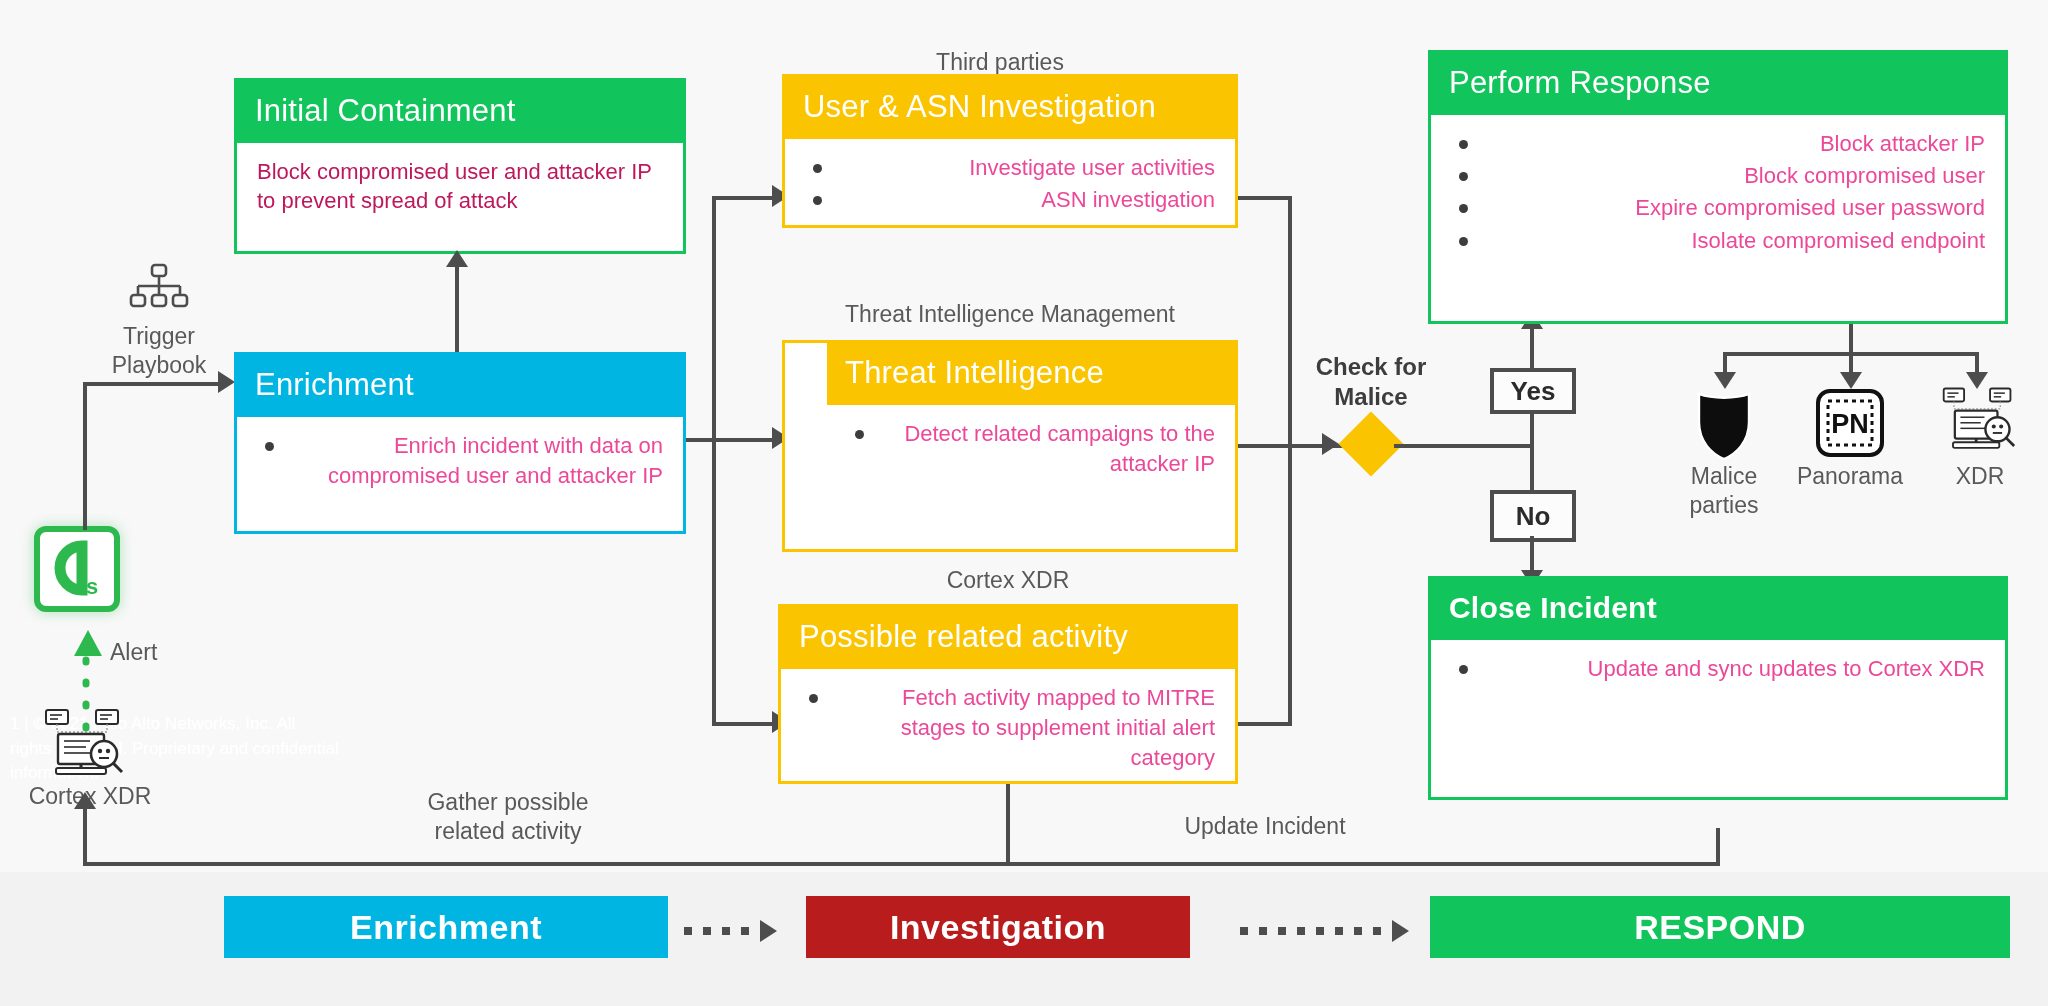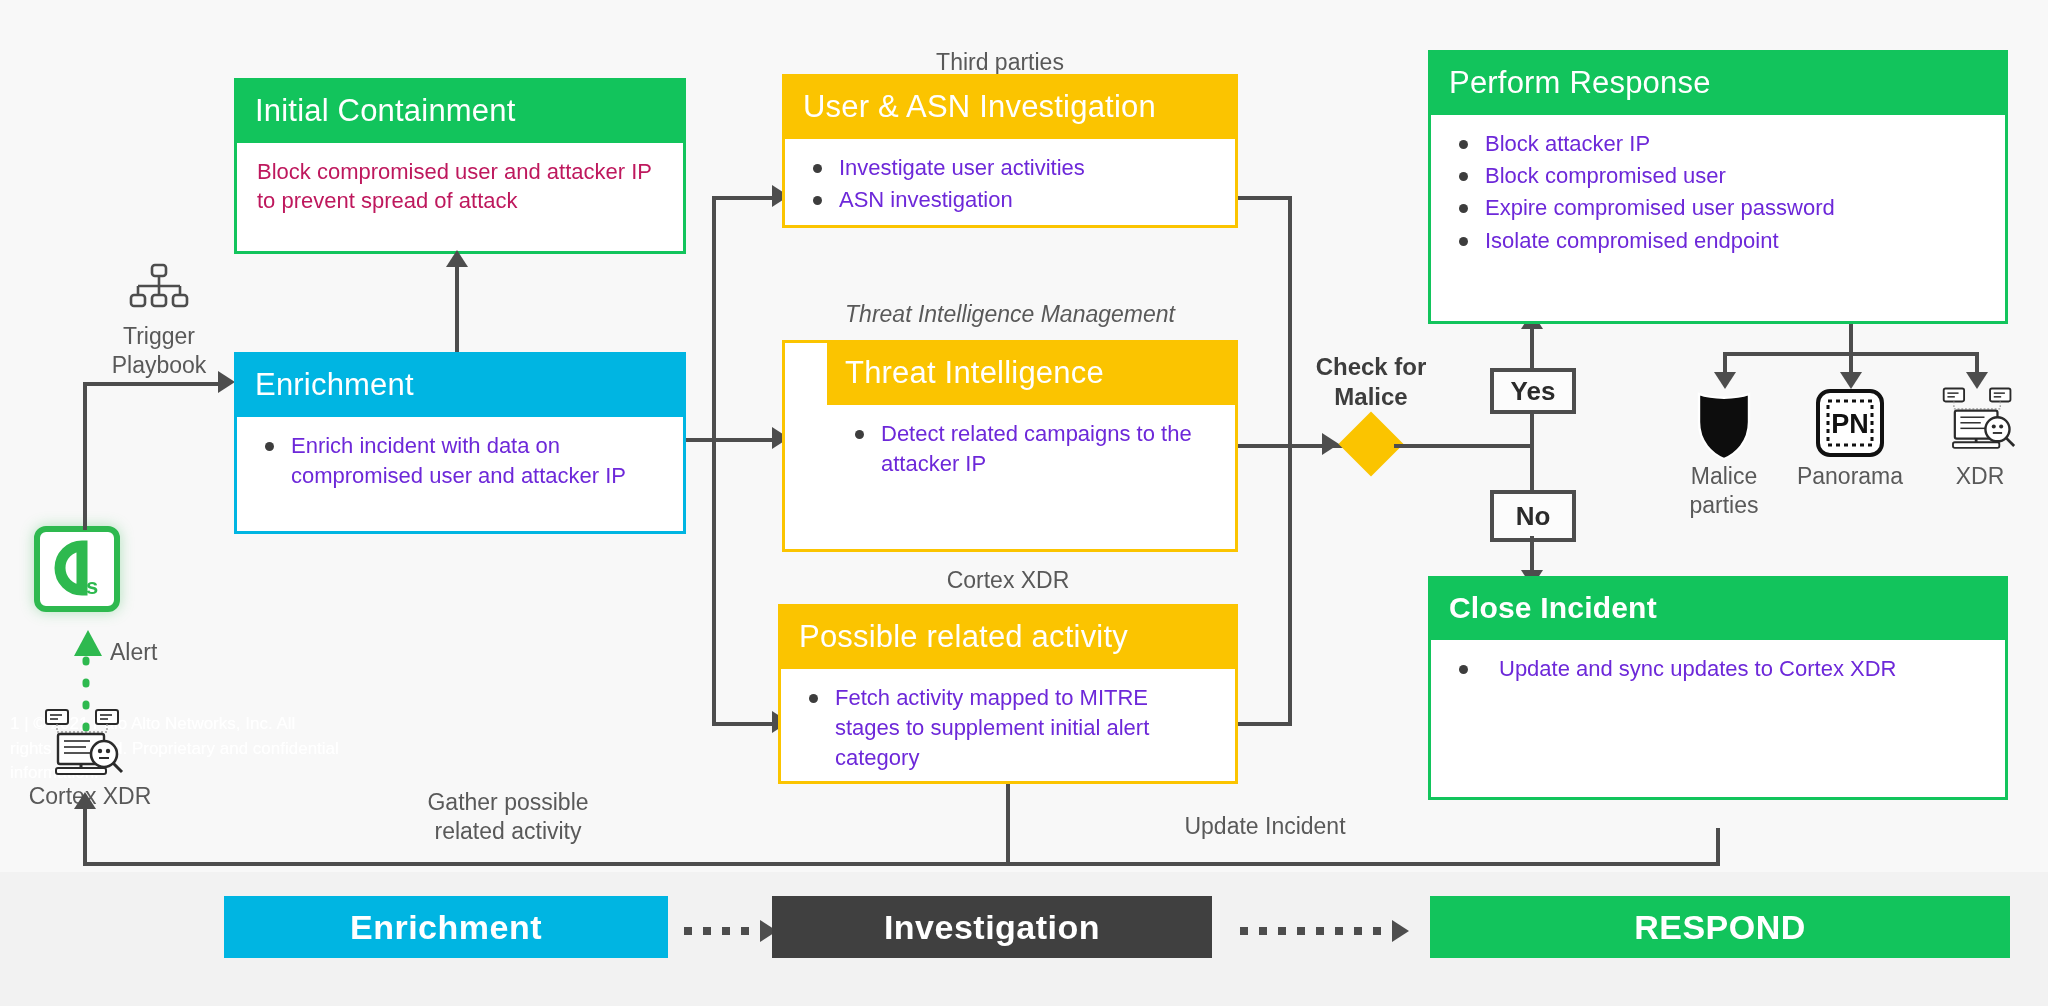--- a/index.html
+++ b/index.html
@@ -15,22 +15,22 @@
   .card { position: absolute; background: #ffffff; }
   .card .hdr {
     font-size: 31px; color: #ffffff; font-weight: 400;
     padding: 12px 18px 14px 18px; line-height: 1.15; letter-spacing: .2px;
   }
   .card .hdr.bold { font-weight: 700; font-size: 30px; }
   .card .body { padding: 14px 20px 10px 20px; }
   .card .body p { font-size: 22px; color: #be185d; line-height: 1.35; }
   .card ul { list-style: none; }
   .card ul li {
-    font-size: 22px; color: #6d28d9; line-height: 1.38;
-    position: relative; padding-left: 34px; margin-bottom: 2px;
+    font-size: 22px; color: #ec4899; line-height: 1.38;
+    position: relative; padding-left: 34px; margin-bottom: 2px; text-align: right;
   }
   .card ul li:before {
     content: ""; position: absolute; left: 8px; top: 11px;
     width: 9px; height: 9px; border-radius: 50%; background: #3d3d3d;
   }
   .card.green  { border: 3px solid #12c45c; }
   .card.green  > .hdr { background: #12c45c; }
   .card.blue   { border: 3px solid #00b5e2; }
   .card.blue   > .hdr { background: #00b5e2; }
   .card.yellow { border: 3px solid #fbc400; }
@@ -195,21 +195,21 @@
   <div class="card yellow" style="left:782px; top:74px; width:456px; height:154px;">
     <div class="hdr">User &amp; ASN Investigation</div>
     <div class="body">
       <ul>
         <li>Investigate user activities</li>
         <li>ASN investigation</li>
       </ul>
     </div>
   </div>
 
-  <div class="caption" style="left:780px; top:300px; width:460px;font-style:italic;">Threat Intelligence Management</div>
+  <div class="caption" style="left:780px; top:300px; width:460px;">Threat Intelligence Management</div>
   <div class="card yellow" style="left:782px; top:340px; width:456px; height:212px;padding-left:42px;">
     <div class="hdr">Threat Intelligence</div>
     <div class="body">
       <ul>
         <li>Detect related campaigns to the attacker IP</li>
       </ul>
     </div>
   </div>
 
   <div class="caption" style="left:780px; top:566px; width:456px;">Cortex XDR</div>
@@ -334,21 +334,21 @@
 
   <div class="legend">
     <div class="seg" style="left:224px; width:444px; background:#00b5e2;">Enrichment</div>
     <div class="dotline" style="left:684px; top:48px;">
       <i></i>
         <i></i>
         <i></i>
         <i></i>
       <span class="arw r" style="position:relative; left:0; top:0;"></span>
     </div>
-    <div class="seg" style="left:772px; width:440px; background:#404040;">Investigation</div>
+    <div class="seg" style="left:806px; width:384px; background:#b91c1c;">Investigation</div>
     <div class="dotline" style="left:1240px; top:48px;">
       <i></i>
         <i></i>
         <i></i>
         <i></i>
         <i></i>
         <i></i>
         <i></i>
         <i></i>
       <span class="arw r" style="position:relative; left:0; top:0;"></span>

